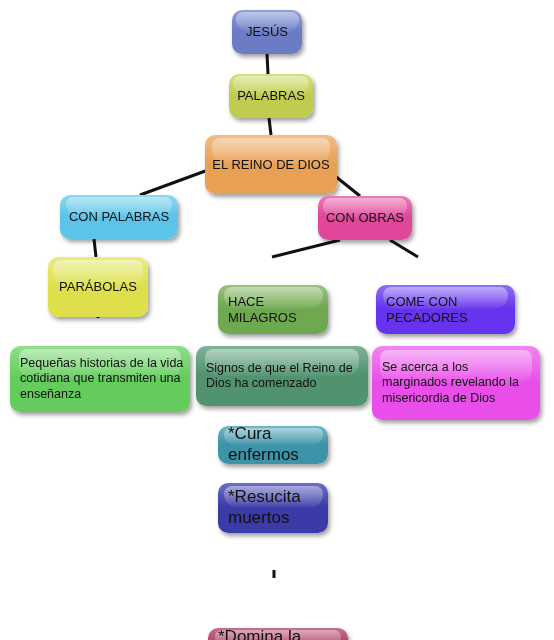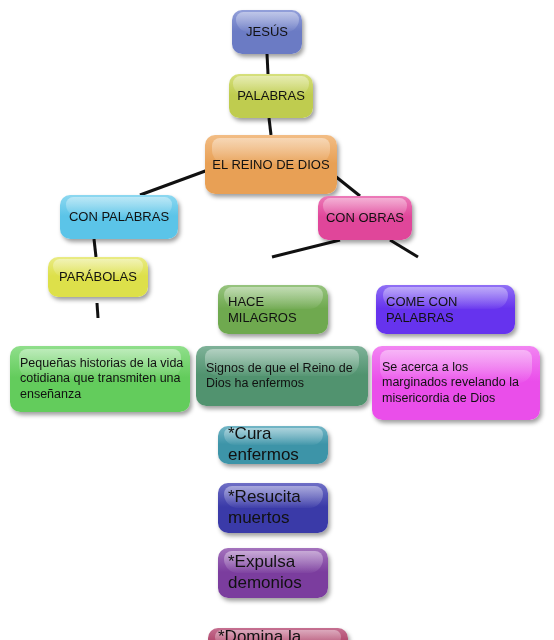--- a/index.html
+++ b/index.html
@@ -108,47 +108,43 @@
     </div>
     <div class="node centered cap" style="left: 205px; top: 135px; width: 132px; height: 59px; background: linear-gradient(rgb(242, 189, 133) 0%, rgb(232, 160, 85) 48%, rgb(232, 160, 85) 100%);">
       <span class="label">EL REINO DE DIOS</span>
     </div>
     <div class="node centered cap" style="left: 32px; top: 195px; width: 118px; height: 44px; background: linear-gradient(rgb(141, 216, 240) 0%, rgb(91, 196, 232) 48%, rgb(91, 196, 232) 100%); margin-left: 28px;">
       <span class="label">CON PALABRAS</span>
     </div>
     <div class="node centered cap" style="left: 318px; top: 196px; width: 94px; height: 44px; background: linear-gradient(rgb(236, 122, 184) 0%, rgb(224, 70, 154) 48%, rgb(224, 70, 154) 100%);">
       <span class="label">CON OBRAS</span>
     </div>
-    <div class="node centered cap" style="left: 48px; top: 257px; width: 100px; height: 40px; background: linear-gradient(rgb(233, 235, 132) 0%, rgb(221, 224, 74) 48%, rgb(221, 224, 74) 100%);">
+    <div class="node centered cap" style="left: 48px; top: 257px; width: 100px; height: 60px; background: linear-gradient(rgb(233, 235, 132) 0%, rgb(221, 224, 74) 48%, rgb(221, 224, 74) 100%);">
       <span class="label">PARÁBOLAS</span>
     </div>
     <div class="node lefted cap" style="left: 218px; top: 257px; width: 110px; height: 49px; background: linear-gradient(rgb(151, 196, 127) 0%, rgb(111, 169, 79) 48%, rgb(111, 169, 79) 100%);">
       <span class="label">HACE
 MILAGROS</span>
     </div>
     <div class="node lefted cap" style="left: 376px; top: 257px; width: 139px; height: 49px; background: linear-gradient(rgb(144, 112, 245) 0%, rgb(102, 51, 238) 48%, rgb(102, 51, 238) 100%);">
       <span class="label">COME CON
-PALABRAS</span>
+PECADORES</span>
     </div>
     <div class="node lefted body-txt" style="left: 10px; top: 318px; width: 180px; height: 66px; background: linear-gradient(rgb(144, 223, 139) 0%, rgb(99, 204, 92) 48%, rgb(99, 204, 92) 100%);">
       <span class="label">Pequeñas historias de la vida cotidiana que transmiten una enseñanza</span>
     </div>
     <div class="node lefted body-txt" style="left: 196px; top: 318px; width: 172px; height: 60px; background: linear-gradient(rgb(127, 178, 153) 0%, rgb(81, 147, 111) 48%, rgb(81, 147, 111) 100%);">
-      <span class="label">Signos de que el Reino de Dios ha enfermos</span>
+      <span class="label">Signos de que el Reino de Dios ha comenzado</span>
     </div>
     <div class="node lefted body-txt" style="left: 372px; top: 318px; width: 168px; height: 74px; background: linear-gradient(rgb(242, 133, 242) 0%, rgb(234, 78, 234) 48%, rgb(234, 78, 234) 100%);">
       <span class="label">Se acerca a los marginados revelando la misericordia de Dios</span>
     </div>
     <div class="node lefted small-cap" style="left: 218px; top: 398px; width: 110px; height: 38px; background: linear-gradient(rgb(115, 182, 198) 0%, rgb(61, 148, 168) 48%, rgb(61, 148, 168) 100%);">
       <span class="label">*Cura enfermos</span>
     </div>
     <div class="node lefted small-cap" style="left: 218px; top: 455px; width: 110px; height: 50px; background: linear-gradient(rgb(111, 111, 198) 0%, rgb(58, 58, 168) 48%, rgb(58, 58, 168) 100%);">
       <span class="label">*Resucita
 muertos</span>
     </div>
-    <div class="node lefted small-cap" style="left: 218px; top: 520px; width: 110px; height: 50px; background: linear-gradient(rgb(164, 115, 189) 0%, rgb(123, 61, 158) 48%, rgb(123, 61, 158) 100%);">
-      <span class="label">*Expulsa
-demonios</span>
-    </div>
     <div class="node lefted small-cap" style="left: 208px; top: 600px; width: 140px; height: 40px; background: linear-gradient(rgb(197, 112, 145) 0%, rgb(168, 55, 94) 48%, rgb(168, 55, 94) 100%);">
       <span class="label">*Domina la naturaleza</span>
     </div>
   </div>
 
 </body></html>

